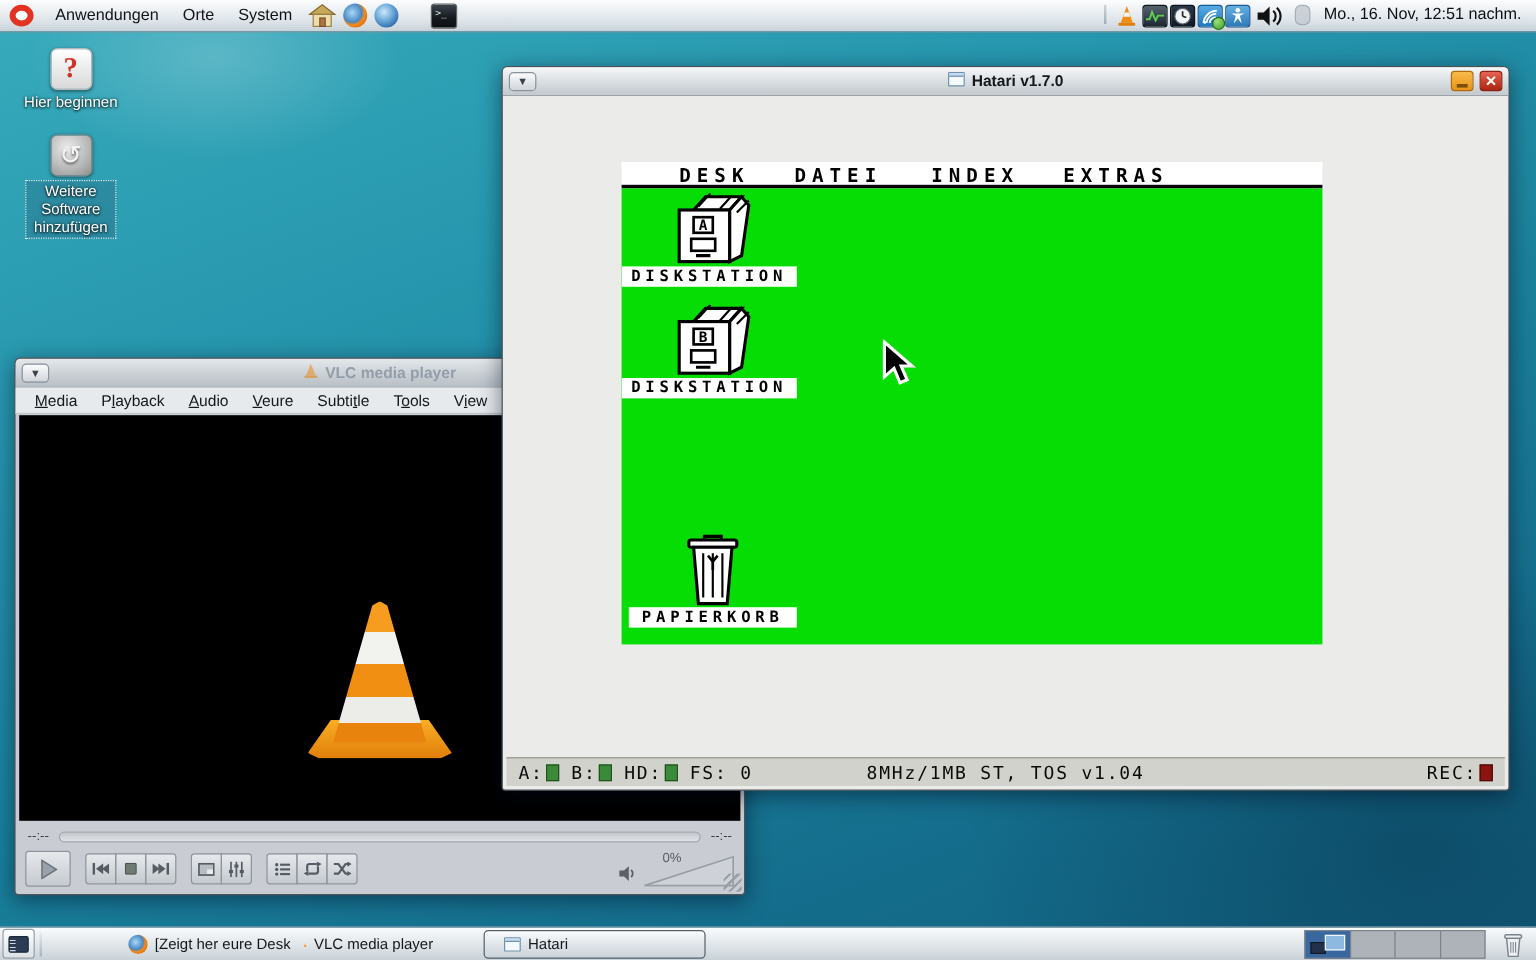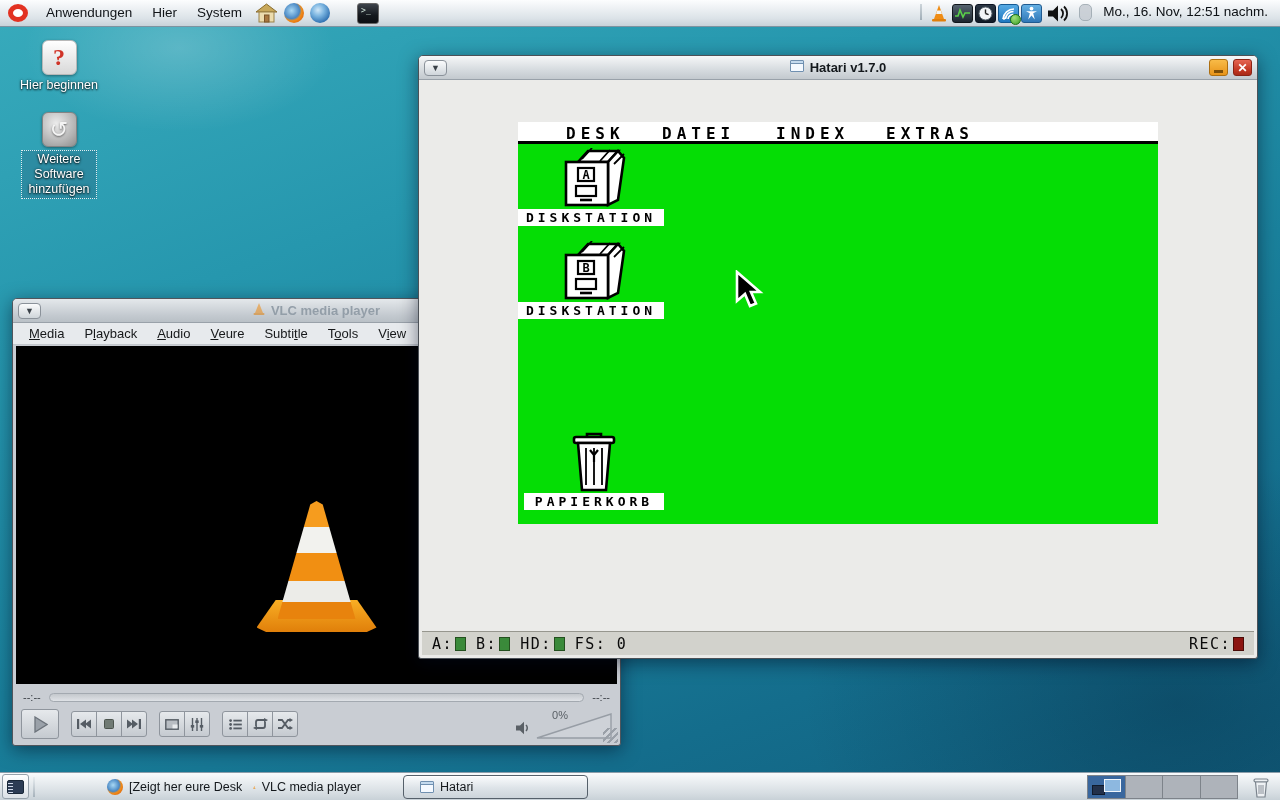--- a/index.html
+++ b/index.html
@@ -66,21 +66,21 @@
   .mini-win-glyph i { display:block; height:3px; background:#c4daee; border-bottom:1px solid #7090b0; }
   .tb-btn { position:absolute; top:3px; width:19px; height:17px; border-radius:3px; display:flex; align-items:center; justify-content:center; }
   .btn-min { right:29px; background:linear-gradient(#f8bb48,#e8941a); border:1px solid #ad6e10; }
   .btn-min i { display:block; width:9px; height:3px; background:#7d4e08; margin-top:8px; }
   .btn-close { right:5px; background:linear-gradient(#e56552,#c03420 70%,#a82a18); border:1px solid #8a2214;
     color:#fff; font-size:12px; font-weight:bold; line-height:1; }
 
   
   .hatari-window { left:418px; top:55px; width:840px; height:604px; z-index:6;
     background:#ebebe9; border:1px solid #4c5157; }
-  .emu-screen { position:absolute; left:99px; top:66px; width:640px; }
+  .emu-screen { position:absolute; left:99px; top:79px; width:584px; }
   .gem-menubar { position:relative; height:22px; background:#ffffff; border-bottom:3px solid #000; }
   .gem-menu-item { position:absolute; top:2px; font-family:"DejaVu Sans Mono",monospace; font-weight:bold;
     font-size:16px; letter-spacing:5px; color:#000; }
   .gem-desktop { position:relative; height:380px; background:#05dd05; overflow:hidden; }
   .gem-icon-block { position:absolute; text-align:center; }
   .gem-label { display:block; background:#fff; color:#000; font-family:"DejaVu Sans Mono",monospace;
     font-weight:bold; font-size:13px; letter-spacing:4px; height:17px; line-height:17px; margin-top:1px; }
   .hatari-statusbar { position:absolute; left:3px; right:3px; bottom:3px; height:24px; background:#d2d2cc;
     border-top:1px solid #96968e; display:flex; align-items:center; padding:0 10px;
     font-family:"DejaVu Sans Mono",monospace; font-size:15px; letter-spacing:1.5px; color:#0a0a0a; }
@@ -142,21 +142,21 @@
   svg { display:block; }
 </style>
 </head>
 <body>
 
 <div id="screen">
 
   <div class="top-panel">
     <div class="logo-ring"></div>
     <span class="panel-menu">Anwendungen</span>
-    <span class="panel-menu">Hier</span>
+    <span class="panel-menu">Orte</span>
     <span class="panel-menu">System</span>
     <span class="panel-ico">
       <svg width="23" height="20" viewBox="0 0 23 20">
           <polygon points="11.5,1 22,9 1,9" fill="#c8a85a" stroke="#8a6d2e" stroke-width="1"></polygon>
           <rect x="4" y="9" width="15" height="10" fill="#ecdcae" stroke="#9a8248" stroke-width="1"></rect>
           <rect x="9.5" y="12" width="4.5" height="7" fill="#a87840" stroke="#7a5428" stroke-width="1"></rect>
         </svg>
     </span>
     <span class="panel-ico">
         <span class="ff-circle"></span>
@@ -430,20 +430,21 @@
     </div>
 
     <div class="hatari-statusbar">
       <span>A:</span>
         <span class="led"></span>
       <span>B:</span>
         <span class="led"></span>
       <span>HD:</span>
         <span class="led"></span>
       <span>FS: 0</span>
+      <span class="sb-center">8MHz/1MB ST, TOS v1.04</span>
       <span style="margin-left:auto;">REC:</span>
         <span class="led led-rec"></span>
     </div>
   </div>
 
   <div class="taskbar">
     <div class="show-desktop">
         <span class="sd-glyph"></span>
       </div>
     <div class="tb-sep"></div>

